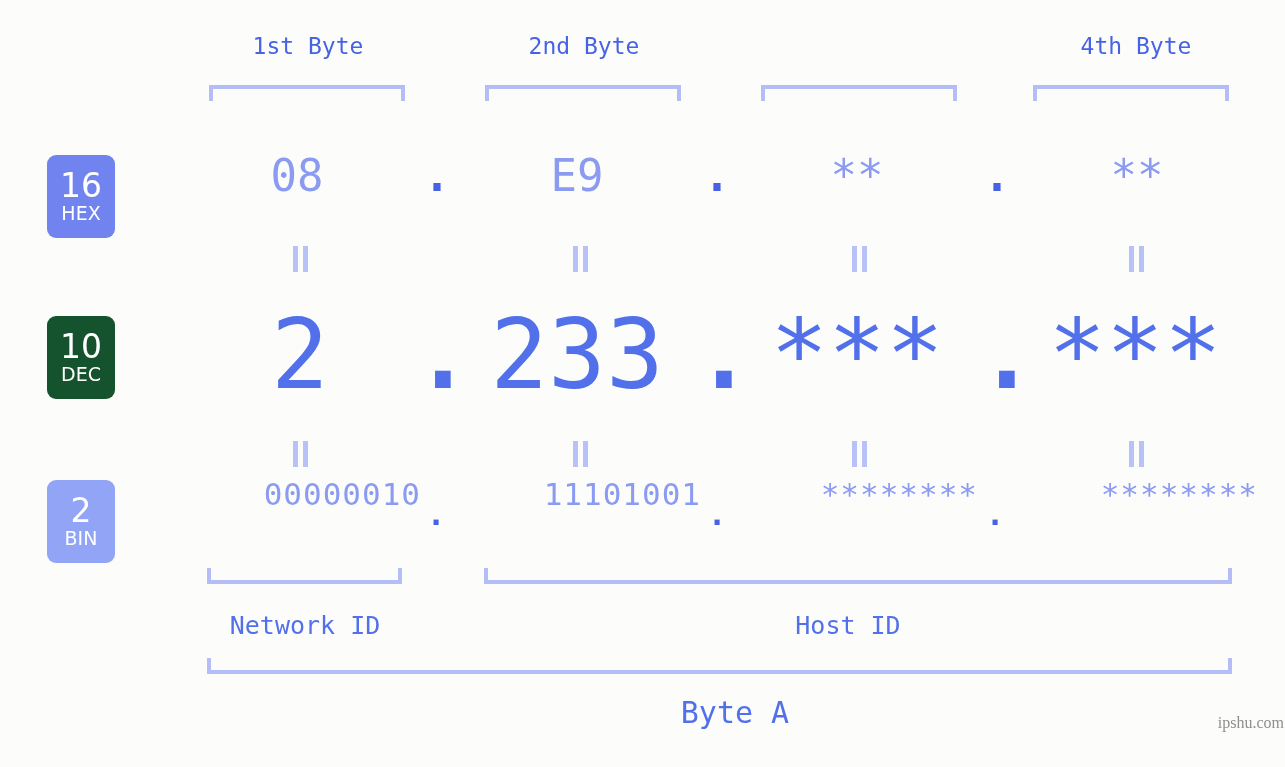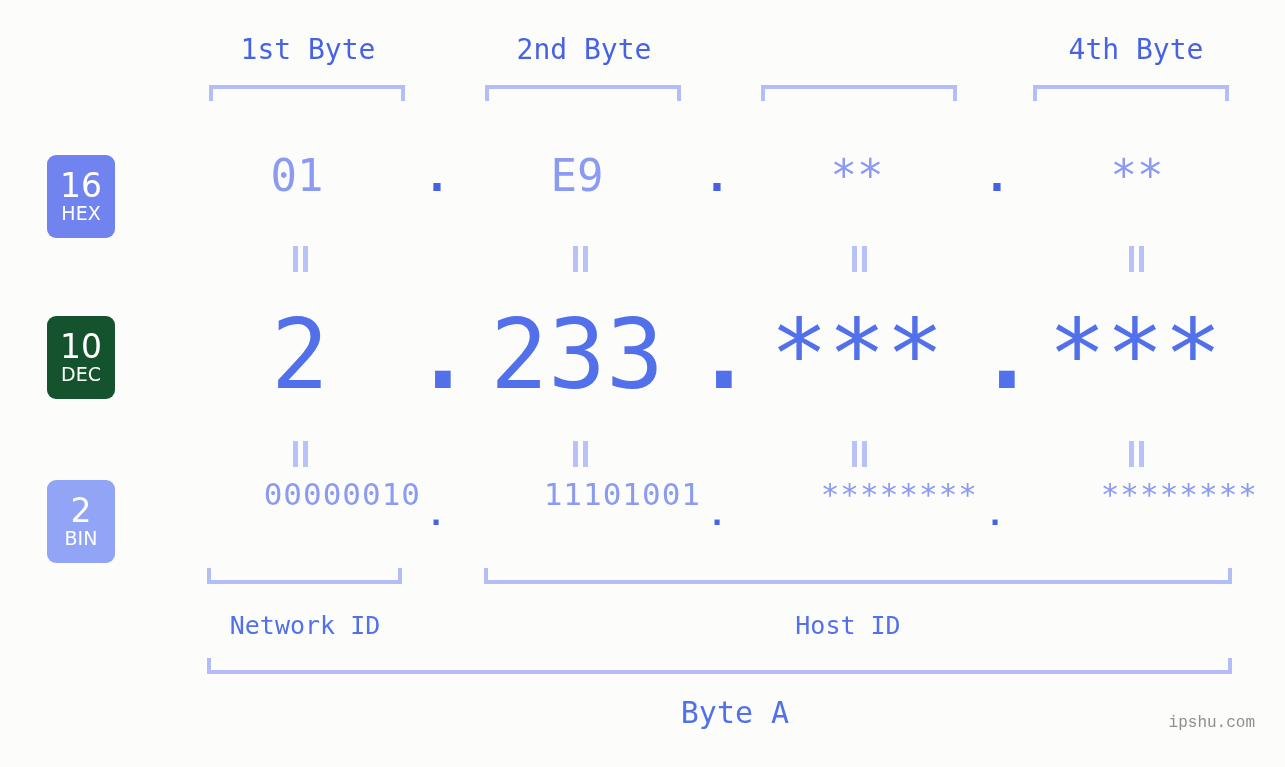--- a/index.html
+++ b/index.html
@@ -22,21 +22,21 @@
     height: 767px;
   }
 
   
   .byte-label {
     position: absolute;
     top: 33px;
     width: 240px;
     text-align: center;
     font-family: "DejaVu Sans Mono", monospace;
-    font-size: 28px;
+    font-size: 23px;
     color: #4763e4;
     letter-spacing: 0px;
     white-space: nowrap;
   }
 
   
   .bracket-down {
     position: absolute;
     height: 16px;
     border-top: 4px solid #b4bdf7;
@@ -171,23 +171,23 @@
     top: 695px;
     text-align: center;
     font-family: "DejaVu Sans Mono", monospace;
     font-size: 30px;
     color: #5270ea;
     white-space: nowrap;
   }
 
   .watermark {
     position: absolute;
-    right: 30px;
+    right: 1px;
     top: 714px;
-    font-family: Liberation Mono, monospace;
+    font-family: Liberation Serif, serif;
     font-size: 16px;
     color: #8e8e8e;
     white-space: nowrap;
   }
 </style>
 </head>
 <body>
 
 <div class="stage">
 
@@ -206,21 +206,21 @@
   </div>
   <div class="badge" id="badge-dec">
     <div class="num">10</div>
     <div class="name">DEC</div>
   </div>
   <div class="badge" id="badge-bin">
     <div class="num">2</div>
     <div class="name">BIN</div>
   </div>
 
-  <div class="cell hex-val" style="left:177px;">01</div>
+  <div class="cell hex-val" style="left:177px;">08</div>
   <div class="cell hex-dot" style="left:417px;">.</div>
   <div class="cell hex-val" style="left:457px;">E9</div>
   <div class="cell hex-dot" style="left:697px;">.</div>
   <div class="cell hex-val" style="left:737px;">**</div>
   <div class="cell hex-dot" style="left:977px;">.</div>
   <div class="cell hex-val" style="left:1017px;">**</div>
 
   <div class="eq" style="left:288px; top:246px;">
       <span></span>
       <span></span>

